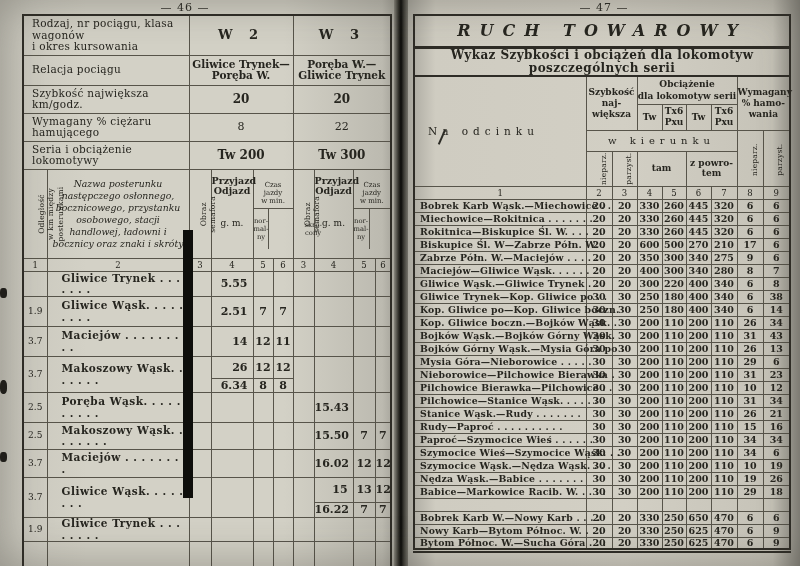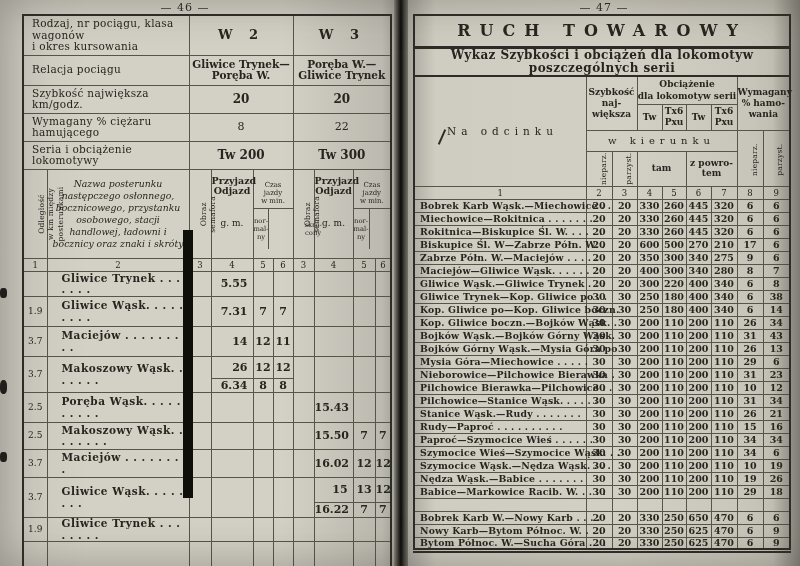--- a/index.html
+++ b/index.html
@@ -39,23 +39,23 @@
   .czas-bot div{flex:1;font-size:6.8px;line-height:1.2;white-space:pre-line;display:flex;align-items:center;justify-content:center;}
   .czas-bot div:first-child{border-right:1px solid #57544a;}
   .numrow td{height:12px;font-size:8.5px;line-height:1;}
   
   .lt tbody td{font-size:11px;font-weight:bold;}
   .c-dist{font-size:9px !important;font-weight:normal !important;}
   .c-name{text-align:left;padding-left:14px !important;font-size:10.5px !important;letter-spacing:.5px;}
   .c-time{text-align:right !important;padding-right:5px !important;}
   .sem-bar{position:absolute;left:183px;top:230px;width:10px;height:268px;background:#0e0e0b;}
   
-  .title-cell{font-size:16px;font-weight:bold;letter-spacing:9px;border-bottom:3px solid #2e2c26;height:30px;}
+  .title-cell{font-size:16px;font-weight:bold;letter-spacing:9px;border-bottom:3px solid #2e2c26;height:30px;font-style:italic;}
   .subtitle-cell{font-size:12px;font-weight:bold;letter-spacing:.4px;border-bottom:2px solid #2e2c26;height:26px;}
-  .na-odcinku{letter-spacing:5px;font-size:10.5px;text-align:left;padding-left:32px;}
+  .na-odcinku{letter-spacing:5px;font-size:10.5px;text-align:left;padding-left:13px;}
   .hdr9{font-size:9px;font-weight:bold;line-height:1.25;}
   .w-kier{font-size:10px;letter-spacing:5px;height:20px;}
   .dircell{height:34px;font-size:9px;font-weight:bold;}
   .rt .numrow td{height:12px;}
   .rname{text-align:left !important;padding-left:5px !important;font-size:9.3px !important;
      font-weight:bold;letter-spacing:.2px;white-space:nowrap;}
   .rnum{font-size:9.5px;font-weight:bold;}
   .rt tbody tr{height:13px;}
   .sep-row{height:8px;}
   .ink-slash{position:absolute;left:33px;top:129px;width:2px;height:16px;background:#2c2b25;transform:rotate(24deg);}
@@ -178,21 +178,21 @@
             <td class="c-min"></td>
             <td class="c-min"></td>
             <td class="c-time"></td>
             <td class="c-min"></td>
             <td class="c-min"></td>
           </tr>
           <tr style="height: 30px;">
             <td class="c-dist">1.9</td>
             <td class="c-name">Gliwice Wąsk. . . . . . . . .</td>
             <td class="c-min"></td>
-            <td class="c-time">7.31</td>
+            <td class="c-time">2.51</td>
             <td class="c-min">7</td>
             <td class="c-min">7</td>
             <td class="c-min"></td>
             <td class="c-time"></td>
             <td class="c-min"></td>
             <td class="c-min"></td>
           </tr>
           <tr style="height: 30px;">
             <td class="c-dist">3.7</td>
             <td class="c-name">Maciejów . . . . . . . . . .</td>
@@ -513,21 +513,21 @@
             <td class="rnum">30</td>
             <td class="rnum">30</td>
             <td class="rnum">200</td>
             <td class="rnum">110</td>
             <td class="rnum">200</td>
             <td class="rnum">110</td>
             <td class="rnum">26</td>
             <td class="rnum">13</td>
           </tr>
           <tr>
-            <td class="rname">Mysia Góra—Miechowice . . . . .</td>
+            <td class="rname">Mysia Góra—Nieborowice . . . . .</td>
             <td class="rnum">30</td>
             <td class="rnum">30</td>
             <td class="rnum">200</td>
             <td class="rnum">110</td>
             <td class="rnum">200</td>
             <td class="rnum">110</td>
             <td class="rnum">29</td>
             <td class="rnum">6</td>
           </tr>
           <tr>

